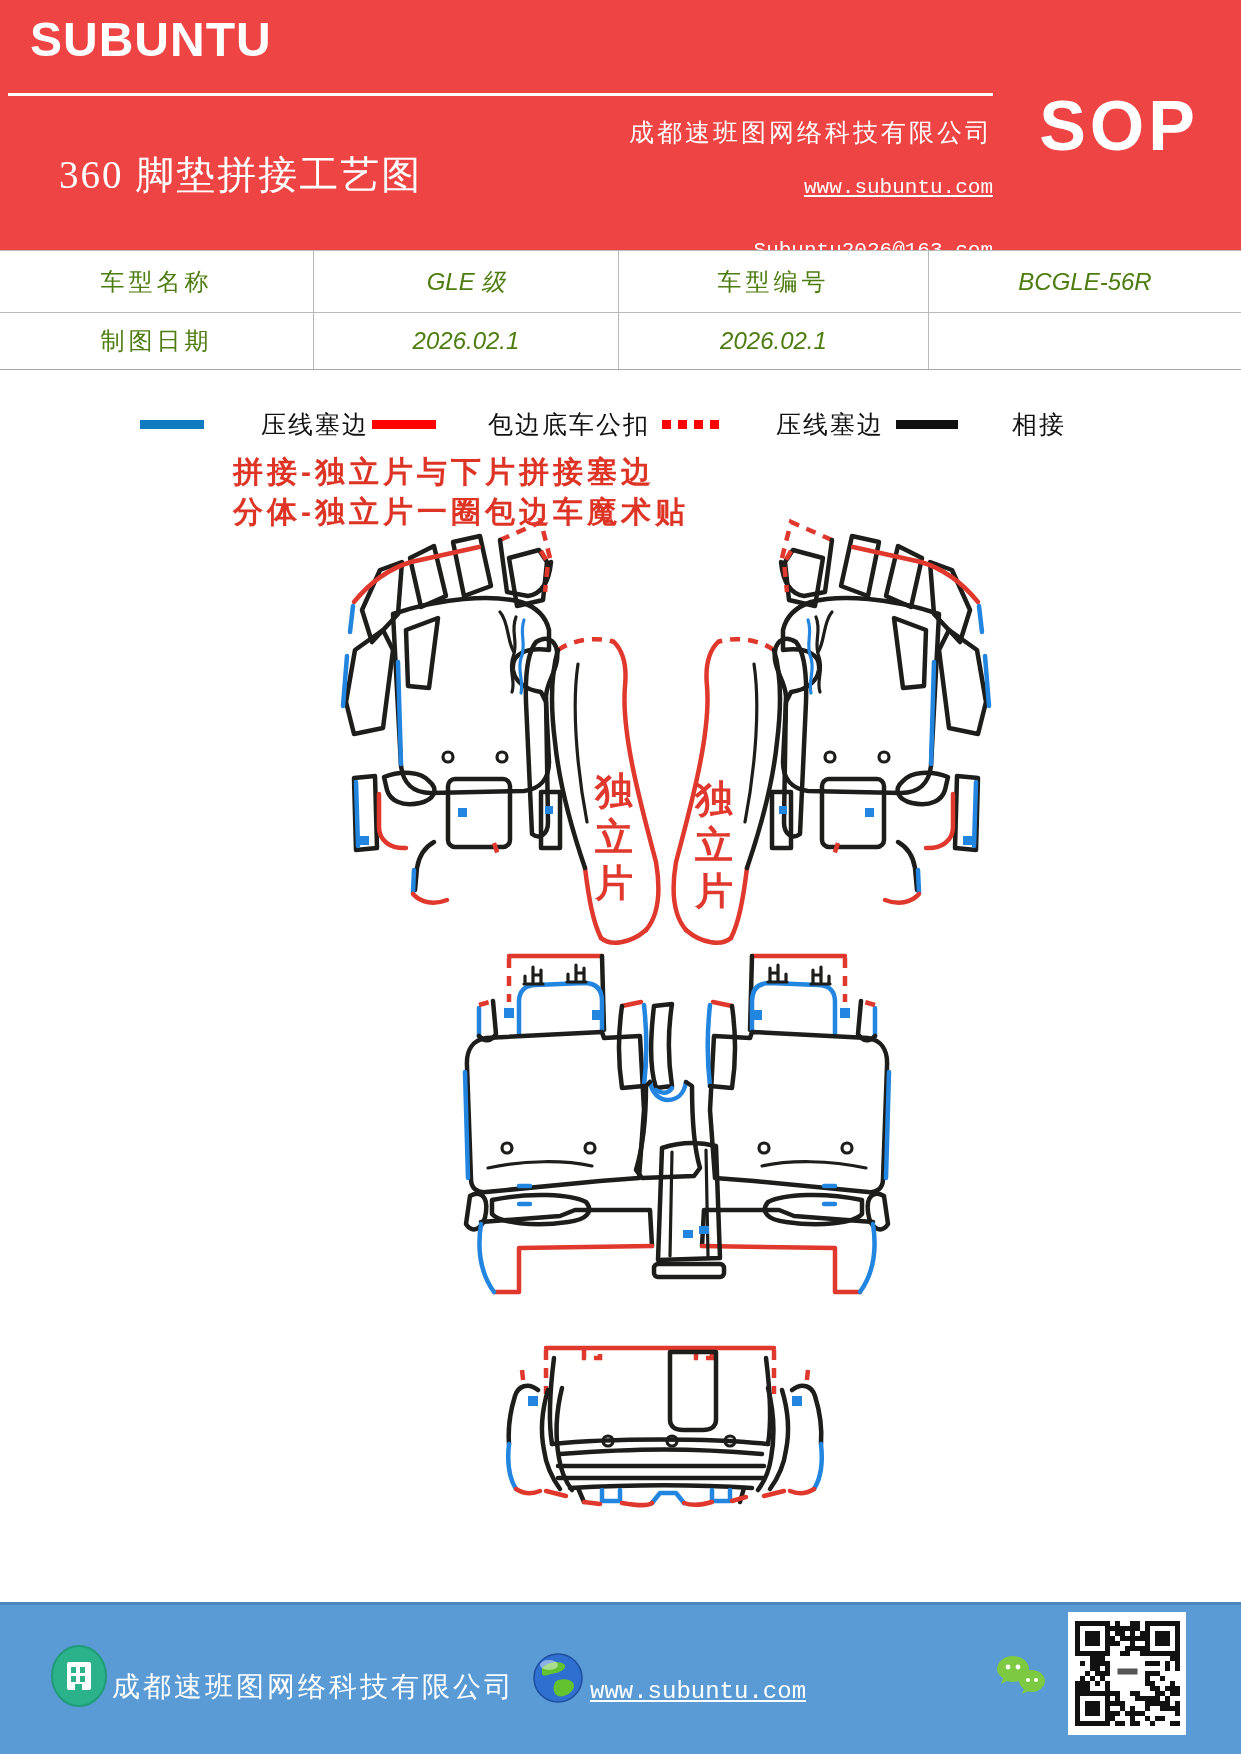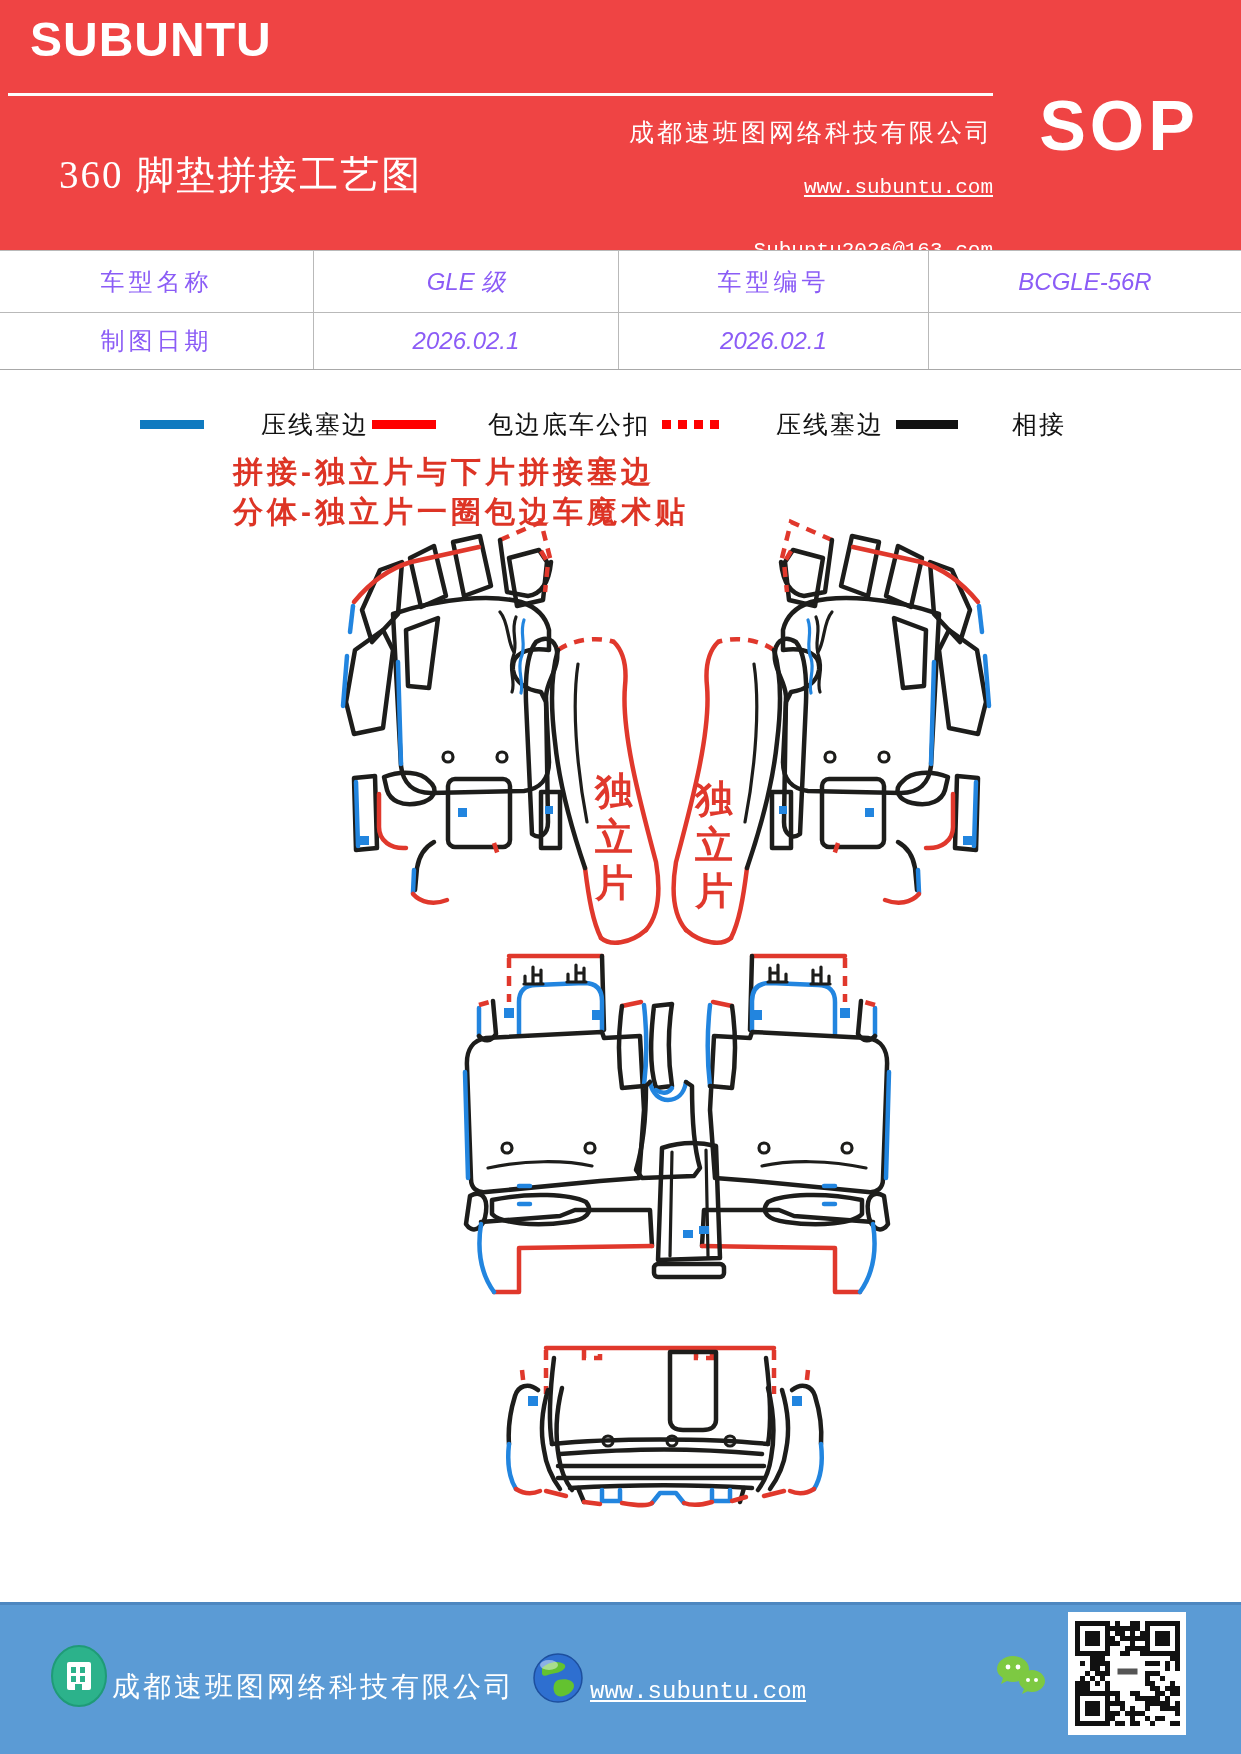--- a/index.html
+++ b/index.html
@@ -18,21 +18,21 @@
        letter-spacing:4px;font-family:"Liberation Sans",sans-serif;}
   .hdr-site{position:absolute;right:248px;top:176px;color:#fff;font-size:21px;
             font-family:"Liberation Mono",monospace;text-decoration:underline;}
   .hdr-mail{position:absolute;right:248px;top:206px;color:#fff;font-size:21px;
             font-family:"Liberation Mono",monospace;margin-top:33px;}
   
   .tbl{position:absolute;left:0;top:250px;width:1241px;height:118px;display:grid;
        grid-template-columns:314px 305px 310px 312px;grid-template-rows:62px 56px;
        border-top:1px solid #b9b9b9;border-bottom:1px solid #a8a8a8;}
   .cell{border-right:1px solid #b9b9b9;border-bottom:1px solid #b9b9b9;display:grid;
-        place-items:center;font-size:24px;color:#8b5cf6;}
+        place-items:center;font-size:24px;color:#4d7c0f;}
   .cell:nth-child(4n){border-right:none;}
   .cell.lastrow{border-bottom:none;}
   .cell.zh{font-family:"Liberation Serif",serif;letter-spacing:4px;}
   .cell.val{font-family:"Liberation Sans",sans-serif;font-weight:500;font-style:italic;}
   
   .legend{position:absolute;left:0;top:404px;width:1241px;height:36px;}
   .sw{position:absolute;top:16px;height:9px;}
   .lg-lab{position:absolute;top:4px;font-size:25px;color:#111;
           font-family:"Liberation Serif",serif;letter-spacing:2px;margin-left:44px;}
   

